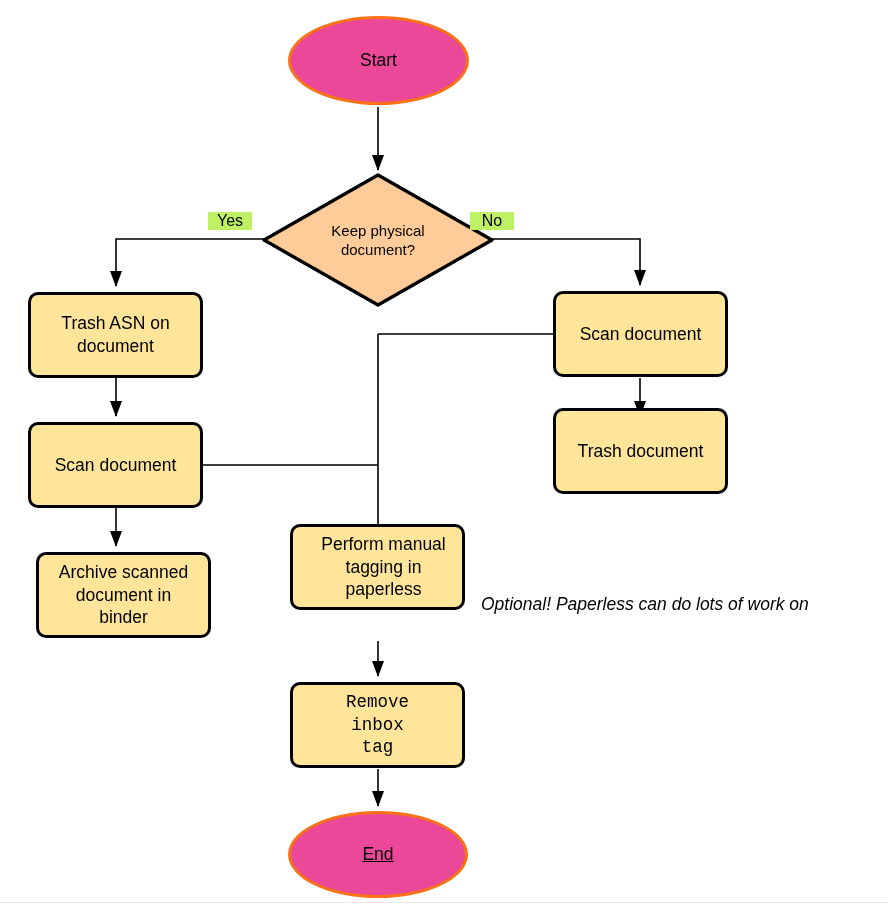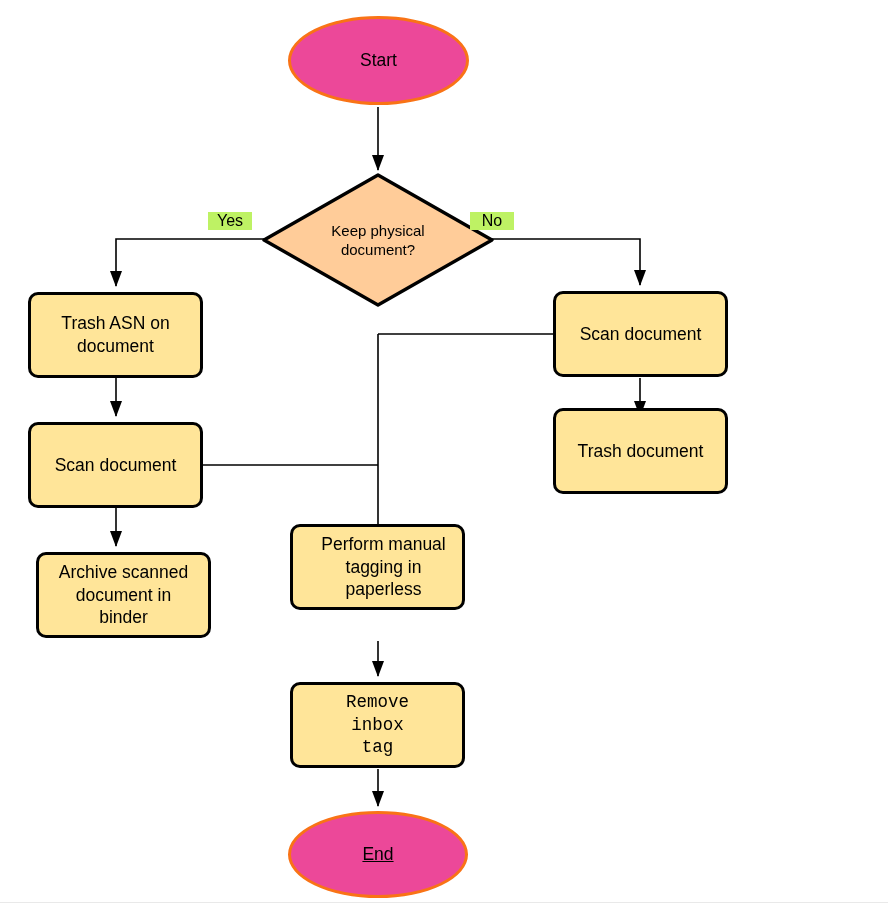--- a/index.html
+++ b/index.html
@@ -137,20 +137,21 @@
 
   <div class="node process w-trash" style="left:553px; top:408px;">
     <span>Trash document</span>
   </div>
 
   <div class="node process w-tagging" style="left:290px; top:524px;padding-left:12px;">
     <span>Perform manual tagging in paperless</span>
   </div>
 
   <div class="annotation">
+    <div>Optional! Paperless can do lots of work on</div>
   </div>
 
   <div class="node process w-remove" style="left:290px; top:682px;">
     <span>Remove inbox tag</span>
   </div>
 
   <div class="node terminal" style="left:288px; top:811px; width:180px; height:87px;text-decoration:underline;">
     <span>End</span>
   </div>
 

